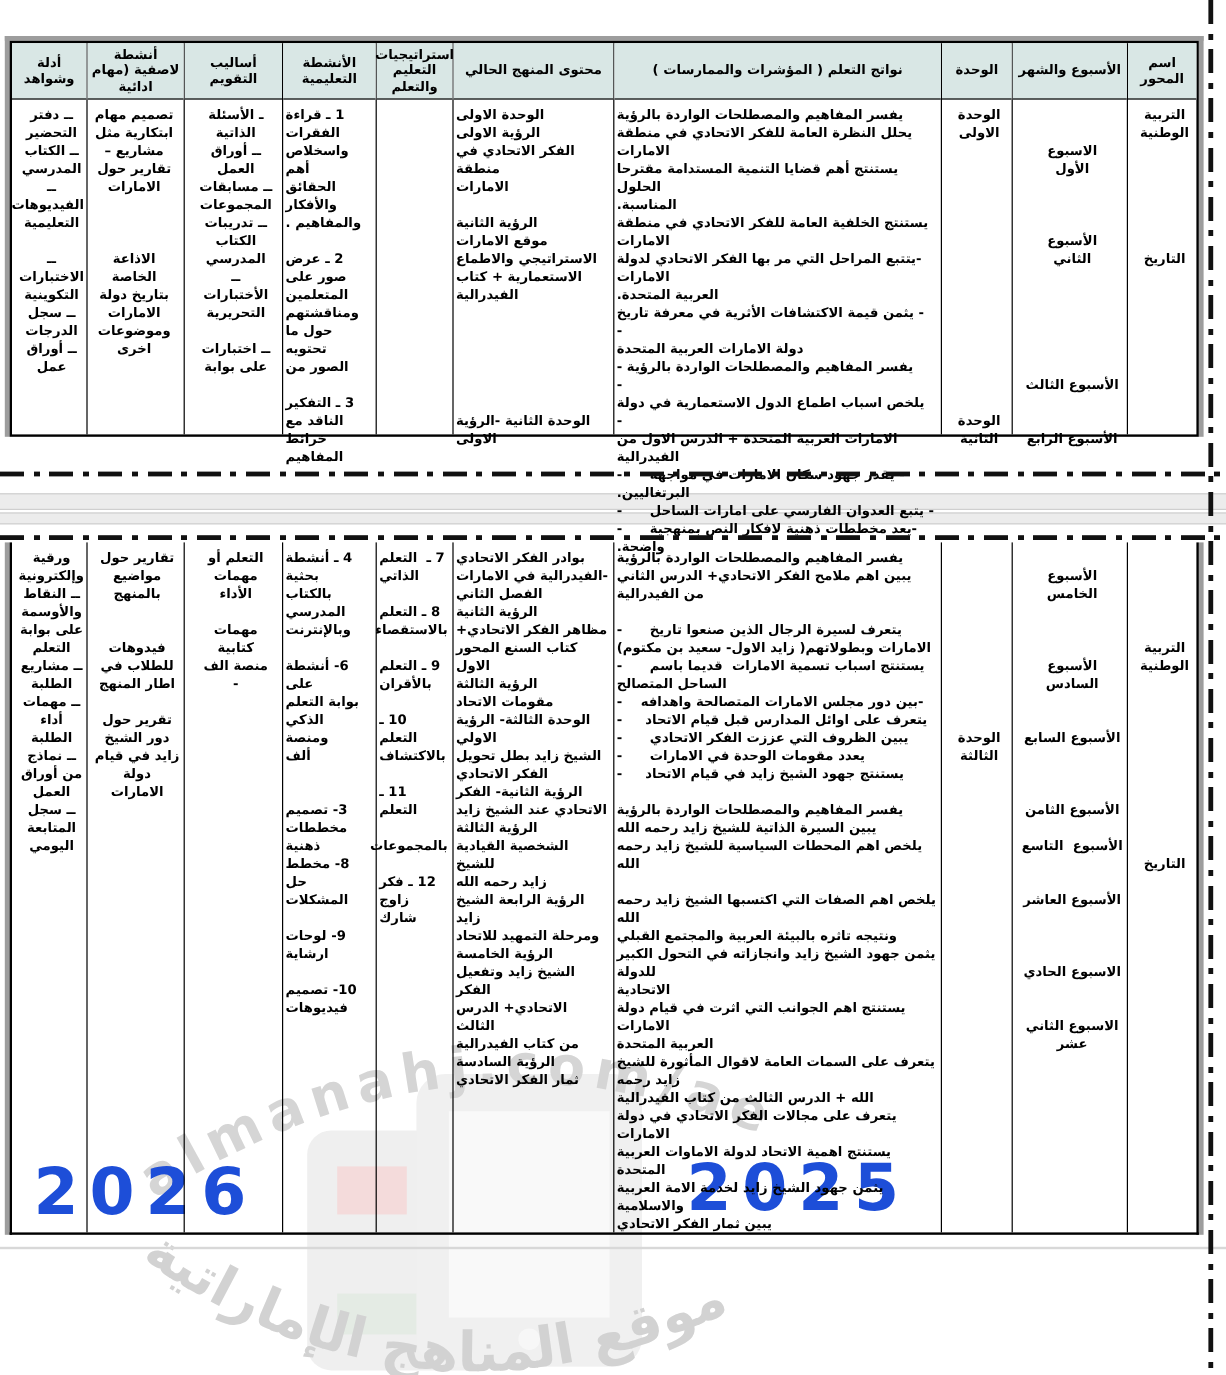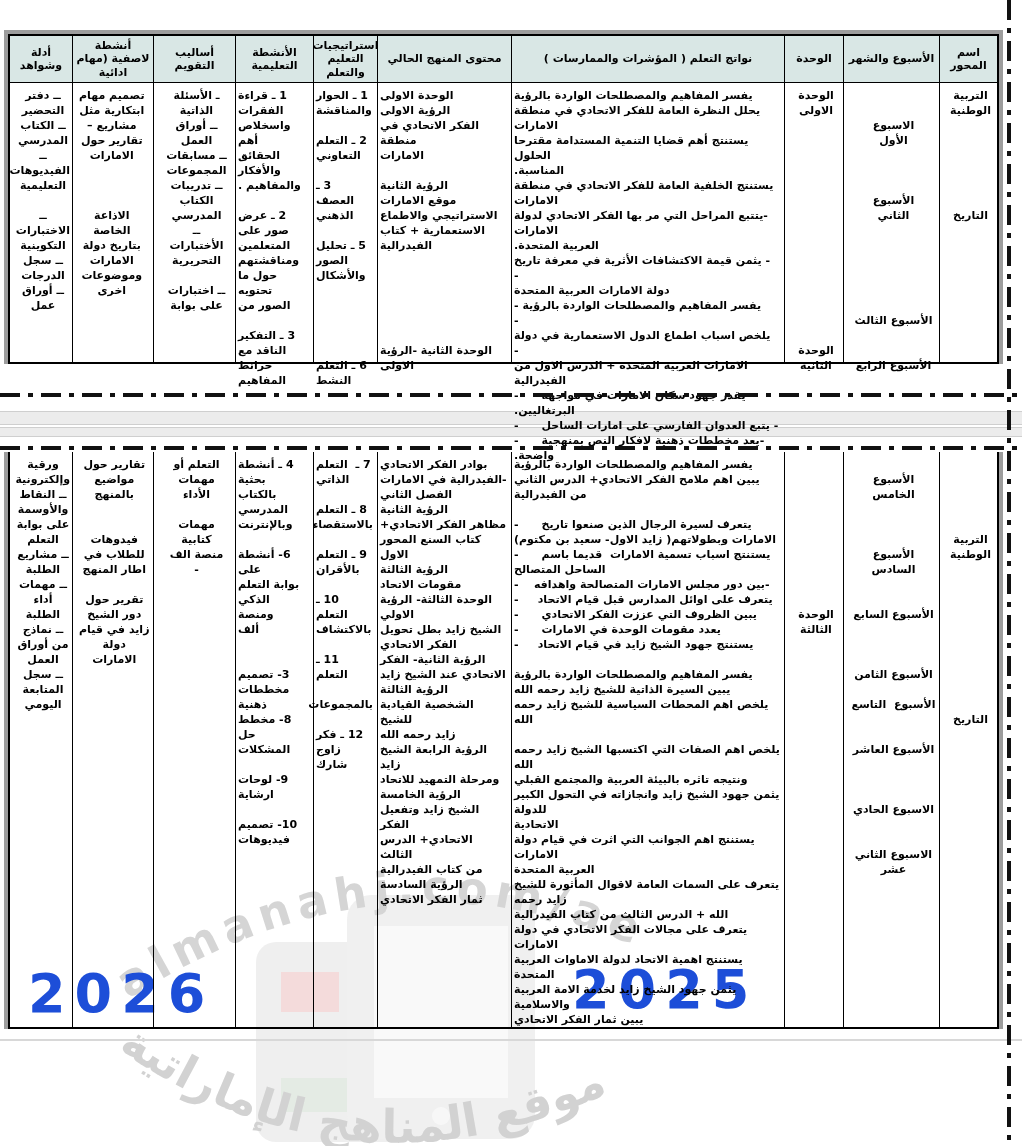--- a/index.html
+++ b/index.html
@@ -178,39 +178,20 @@
 
 
 
 
 
 الوحدة الثانية -الرؤية
 الاولى</div>
     </div>
     <div class="col c-strat">
       <div class="hd">استراتيجيات التعليم والتعلم</div>
-      <div class="bd bd1">1 ـ الحوار
-والمناقشة
-
-2 ـ التعلم
-التعاوني
-
-3 ـ العصف
-الذهني
-
-5 ـ تحليل
-الصور
-والأشكال
-
-
-
-
-
-6 ـ التعلم
-النشط</div>
     </div>
     <div class="col c-act">
       <div class="hd">الأنشطة التعليمية</div>
       <div class="bd bd1">1 ـ قراءة
 الفقرات
 واسخلاص أهم
 الحقائق
 والأفكار
 والمفاهيم .
 

